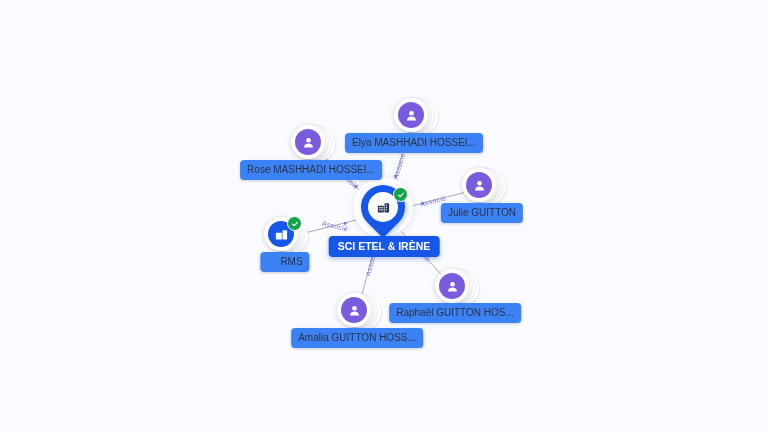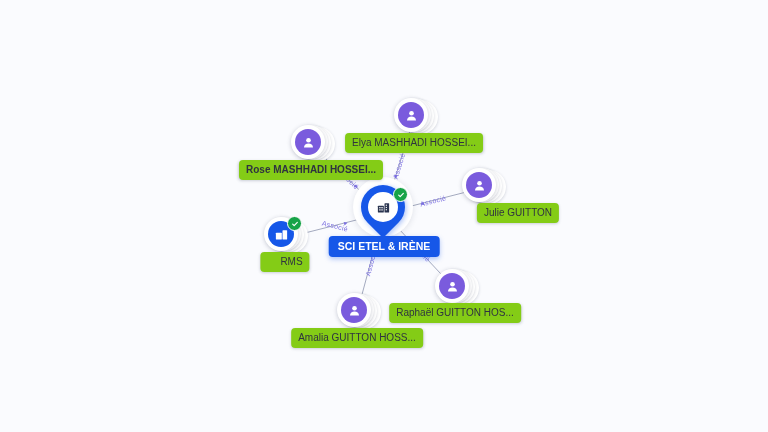--- a/index.html
+++ b/index.html
@@ -143,21 +143,21 @@
     background: #ffffff;
     box-shadow: 0 1px 6px rgba(40,48,80,.13);
     z-index: 0;
   }
 
   
   .node-label {
     position: absolute;
     transform: translate(-50%, 0);
     white-space: nowrap;
-    background: #84cc16;
+    background: #3b82f6;
     color: #2f3340;
     font-size: 10px;
     line-height: 1;
     padding: 5px 7px;
     border-radius: 4px;
     box-shadow: 0 1px 3px rgba(40,48,80,.22);
     z-index: 6;
   }
   .node-label.primary {
     background: #1657e8;
@@ -235,38 +235,38 @@
             <div class="avatar">
               <svg width="15" height="15" viewBox="0 0 24 24">
     <circle cx="12" cy="8.4" r="3.7" fill="#ffffff"></circle>
     <path d="M4.8 20c0-4.1 3.3-6.3 7.2-6.3s7.2 2.2 7.2 6.3z" fill="#ffffff"></path>
   </svg>
             </div>
           </div>
 
     </div>
       </div>
-      <div class="node-label" style="left: 311px; top: 160px; font-weight: bold;">Rose MASHHADI HOSSEI...</div>
+      <div class="node-label" style="left: 311px; top: 160px;">Rose MASHHADI HOSSEI...</div>
       <div class="node person" style="left: 482px; top: 188px;">
         <div class="node-visual">
       <div class="stack s3"></div>
       <div class="stack s2"></div>
       <div class="stack s1"></div>
       <div class="disc">
             <div class="avatar">
               <svg width="15" height="15" viewBox="0 0 24 24">
     <circle cx="12" cy="8.4" r="3.7" fill="#ffffff"></circle>
     <path d="M4.8 20c0-4.1 3.3-6.3 7.2-6.3s7.2 2.2 7.2 6.3z" fill="#ffffff"></path>
   </svg>
             </div>
           </div>
 
     </div>
       </div>
-      <div class="node-label" style="left: 482px; top: 203px; margin-left: 36px;">Julie GUITTON</div>
+      <div class="node-label" style="left: 482px; top: 203px;">Julie GUITTON</div>
       <div class="node company" style="left: 285px; top: 238px;">
         <div class="node-visual">
       <div class="stack s3"></div>
       <div class="stack s2"></div>
       <div class="stack s1"></div>
       <div class="disc">
             <div class="inner">
               <svg width="15" height="15" viewBox="0 0 24 24">
     <rect x="3" y="9" width="9.5" height="11" rx="1" fill="#ffffff"></rect>
     <rect x="13.6" y="5" width="7.4" height="15" rx="1" fill="#ffffff"></rect>

